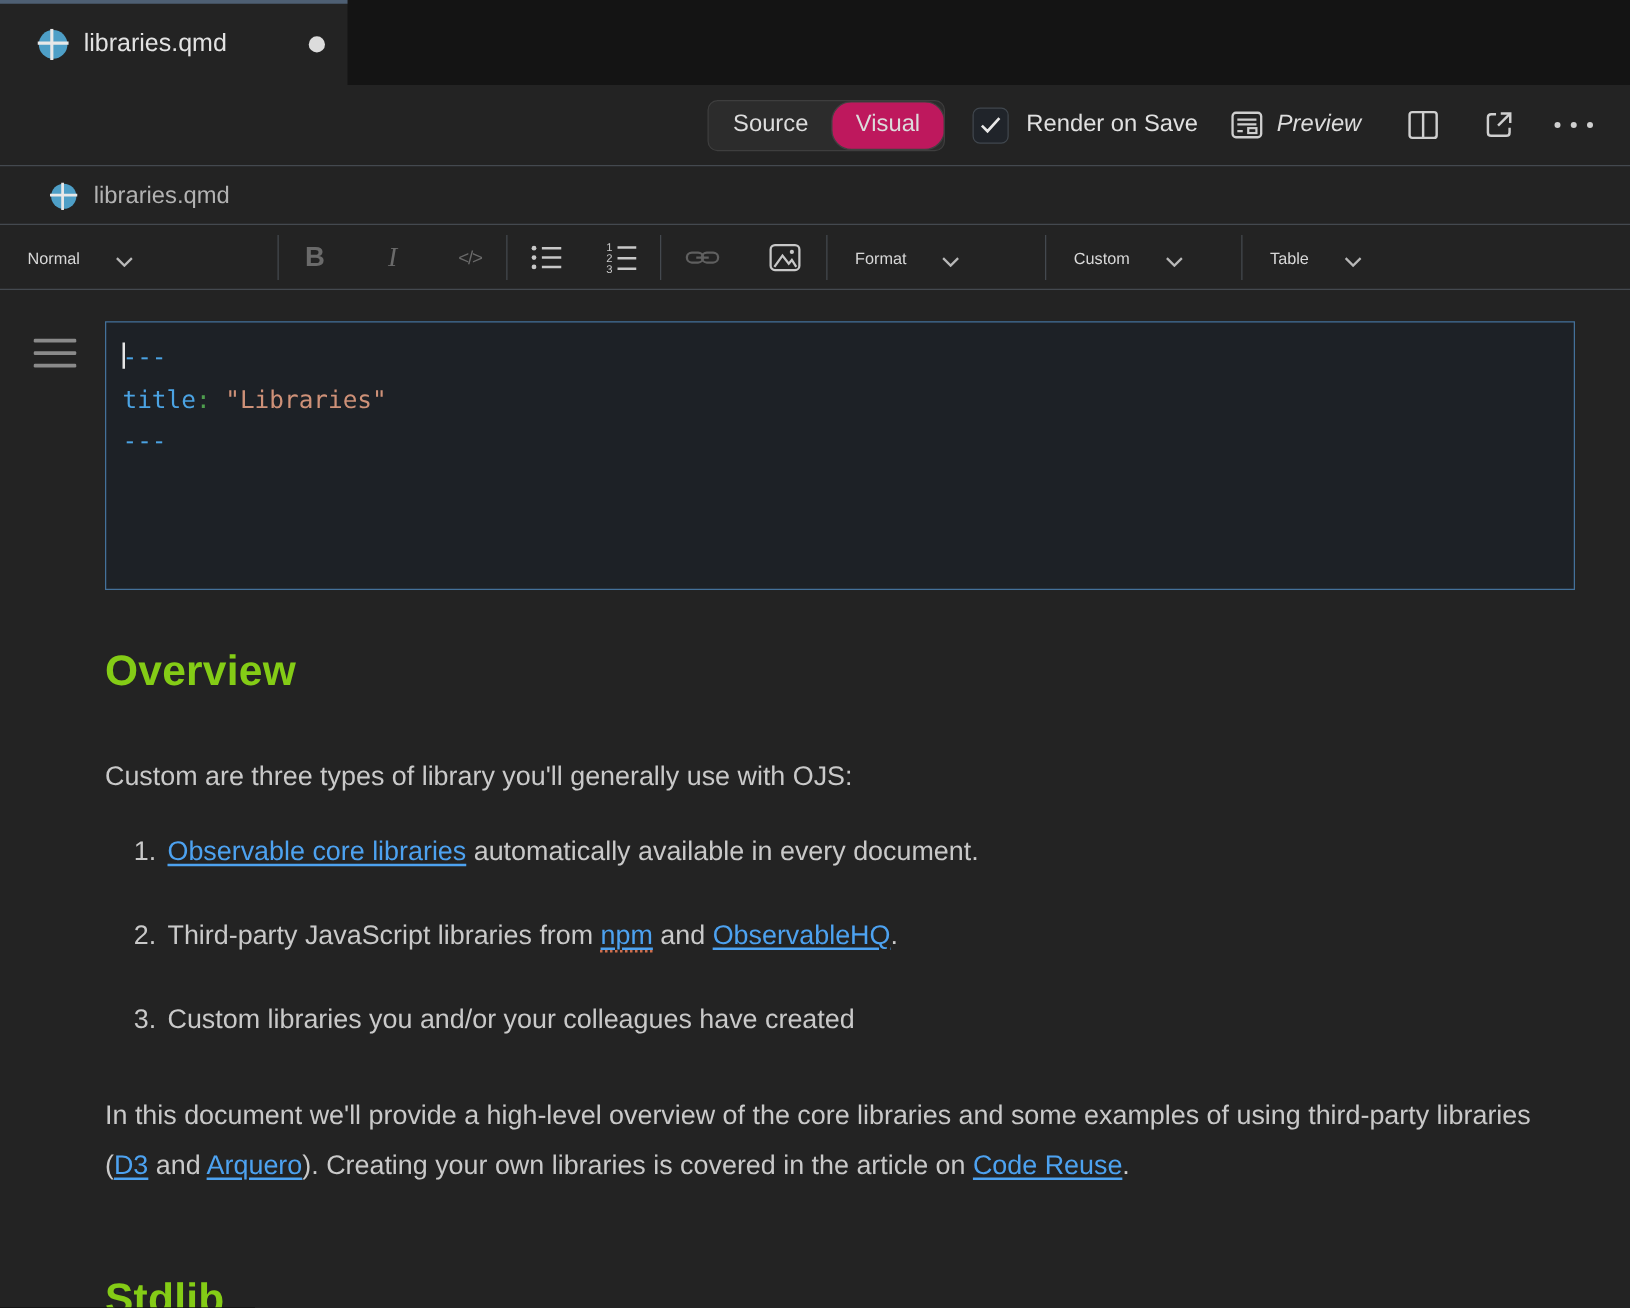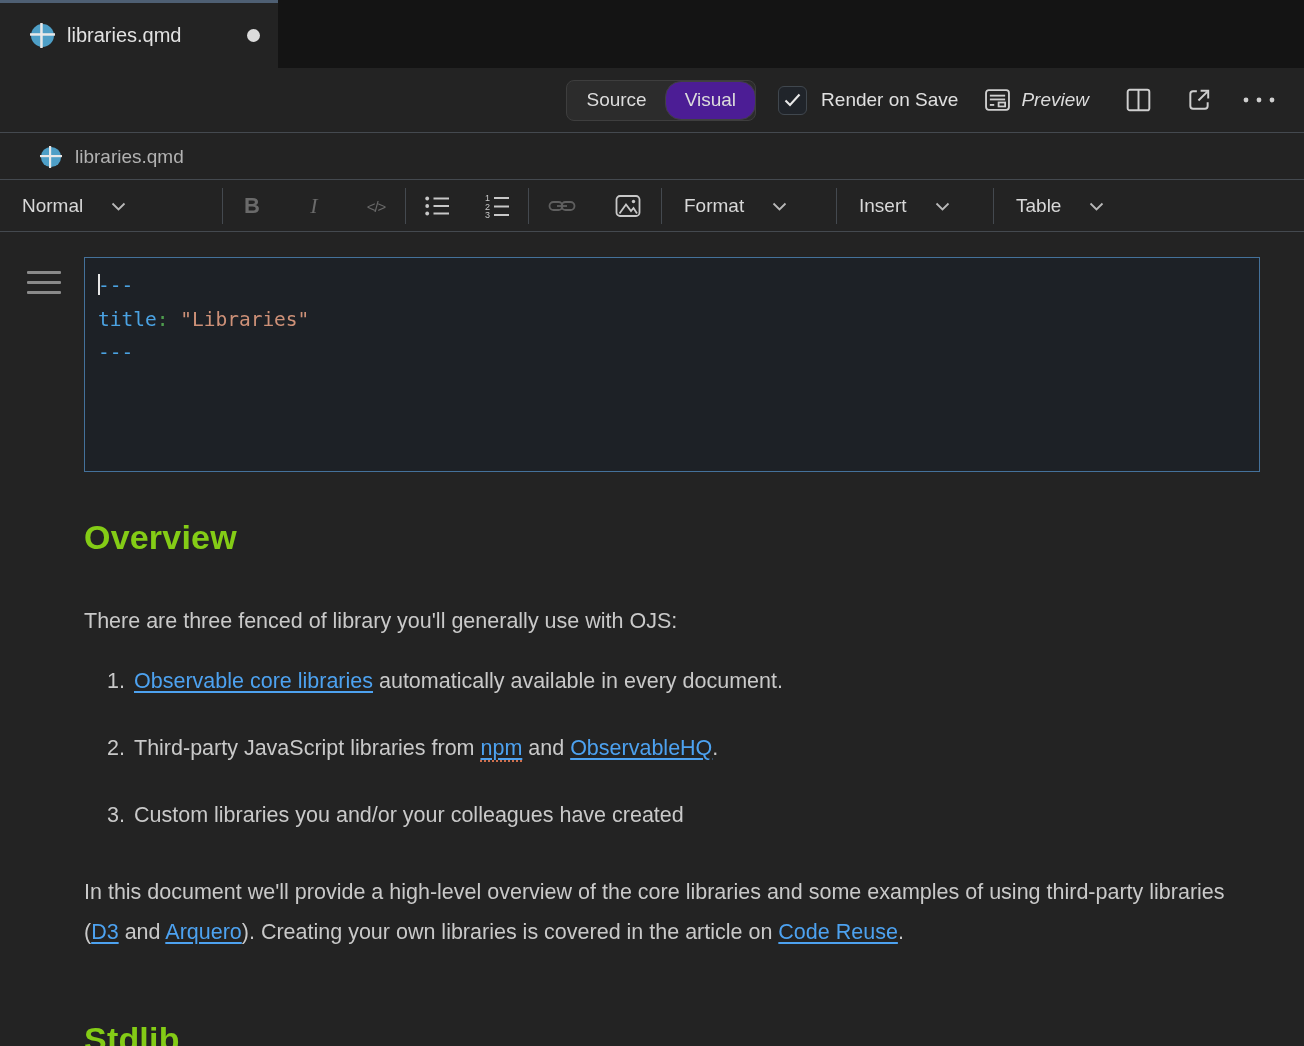--- a/index.html
+++ b/index.html
@@ -20,39 +20,39 @@
   .tab-label{color:var(--bright); font-size:20px;}
   .mod-dot{width:13px; height:13px; border-radius:50%; background:#dcdcdc; margin-left:auto;}
 
   
   .toolbar{position:absolute; left:0; top:68px; width:1304px; height:65px; background:var(--bg);
            border-bottom:1px solid var(--sep);}
   .toolbar-right{position:absolute; right:28px; top:0; height:100%; display:flex; align-items:center;}
   .mode-toggle{display:flex; align-items:center; background:#2c2c2c; border:1px solid #3e3e3e;
                border-radius:8px; height:41px; overflow:hidden;}
   .mode-seg{padding:0 19px; height:100%; display:flex; align-items:center; color:#dcdcdc; font-size:19px; cursor:default;}
-  .mode-seg.active{background:#4c1d95; border:1px solid #414141; border-radius:16px; margin:-1px;}
+  .mode-seg.active{background:#be185d; border:1px solid #414141; border-radius:16px; margin:-1px;}
   .chk-wrap{display:flex; align-items:center; gap:14px; margin-left:22px;}
   .checkbox{width:29px; height:29px; border:1px solid #40474e; border-radius:6px; background:#20242a;
             display:flex; align-items:center; justify-content:center;}
   .chk-label{color:#e0e0e0; font-size:19px;}
   .iconbtn{display:flex; align-items:center; gap:10px; color:#dcdcdc; font-size:19px;font-style:italic;}
   .preview{margin-left:26px;}
   .sp1{margin-left:36px;} .sp2{margin-left:34px;} .sp3{margin-left:30px;}
   .toolbar svg, .fmt svg{display:block;}
 
   
   .breadcrumb{position:absolute; left:0; top:134px; width:1304px; height:46px; display:flex;
               align-items:center; gap:13px; padding-left:40px; border-bottom:1px solid var(--sep);}
   .crumb-label{color:#b2b2b2; font-size:19px;}
 
   
   .fmt{position:absolute; left:0; top:181px; width:1304px; height:51px; display:flex; align-items:center;
        border-bottom:1px solid var(--sep); padding-left:22px;}
-  .fmt-item{display:flex; align-items:center; gap:28px; color:#d8d8d8; font-size:19px;}
+  .fmt-item{display:flex; align-items:flex-end; gap:28px; color:#d8d8d8; font-size:13px;}
   .fmt-div{width:1px; height:36px; background:var(--sep);}
   .fmt .g{display:flex; align-items:center;}
   .ico{display:flex; align-items:center; justify-content:center; width:30px; height:30px;}
   .b-ico{font-weight:bold; font-size:22px; color:var(--dim);}
   .i-ico{font-style:italic; font-family:"Liberation Serif", serif; font-size:22px; color:var(--dim);}
   .code-ico{font-size:15px; color:var(--dim); letter-spacing:-1px;}
 
   
   .drag-handle{position:absolute; left:27px; top:271px; width:34px;}
   .drag-handle div{height:3px; background:#8a8a8a; margin-bottom:7px; border-radius:1px;}
@@ -203,21 +203,21 @@
     </div>
     <div class="fmt-div"></div>
     <div class="fmt-item" style="padding:0 22px; width:174px;">
       <span>Format</span>
       <svg width="15" height="9" viewBox="0 0 15 9">
         <polyline points="1.5,1.5 7.5,7.5 13.5,1.5" fill="none" stroke="#b8b8b8" stroke-width="1.8"></polyline>
       </svg>
     </div>
     <div class="fmt-div"></div>
     <div class="fmt-item" style="padding:0 22px; width:156px;">
-      <span>Insert</span>
+      <span>Custom</span>
       <svg width="15" height="9" viewBox="0 0 15 9">
         <polyline points="1.5,1.5 7.5,7.5 13.5,1.5" fill="none" stroke="#b8b8b8" stroke-width="1.8"></polyline>
       </svg>
     </div>
     <div class="fmt-div"></div>
     <div class="fmt-item" style="padding:0 22px;">
       <span>Table</span>
       <svg width="15" height="9" viewBox="0 0 15 9">
         <polyline points="1.5,1.5 7.5,7.5 13.5,1.5" fill="none" stroke="#b8b8b8" stroke-width="1.8"></polyline>
       </svg>
@@ -231,21 +231,21 @@
   </div>
 
   <div class="yaml" id="yaml-block">
       <div class="code-line"><span class="caret"></span><span class="tok-key">---</span></div>
       <div class="code-line"><span class="tok-key">title</span><span class="tok-colon">:</span><span class="tok-plain"> </span><span class="tok-string">"Libraries"</span></div>
       <div class="code-line"><span class="tok-key">---</span></div>
     </div>
 
   <div class="h1 h-overview">Overview</div>
 
-  <p class="para p-intro">There are three fenced of library you'll generally use with OJS:</p>
+  <p class="para p-intro">Custom are three types of library you'll generally use with OJS:</p>
 
   <div id="list-root">
       <div class="list-item li-1">
         <span class="li-num">1.</span>
         <span><a class="link">Observable core libraries</a><span> automatically available in every document.</span></span>
       </div>
       <div class="list-item li-2">
         <span class="li-num">2.</span>
         <span><span>Third-party JavaScript libraries from </span><a class="link squiggle">npm</a><span> and </span><a class="link">ObservableHQ</a><span>.</span></span>
       </div>

